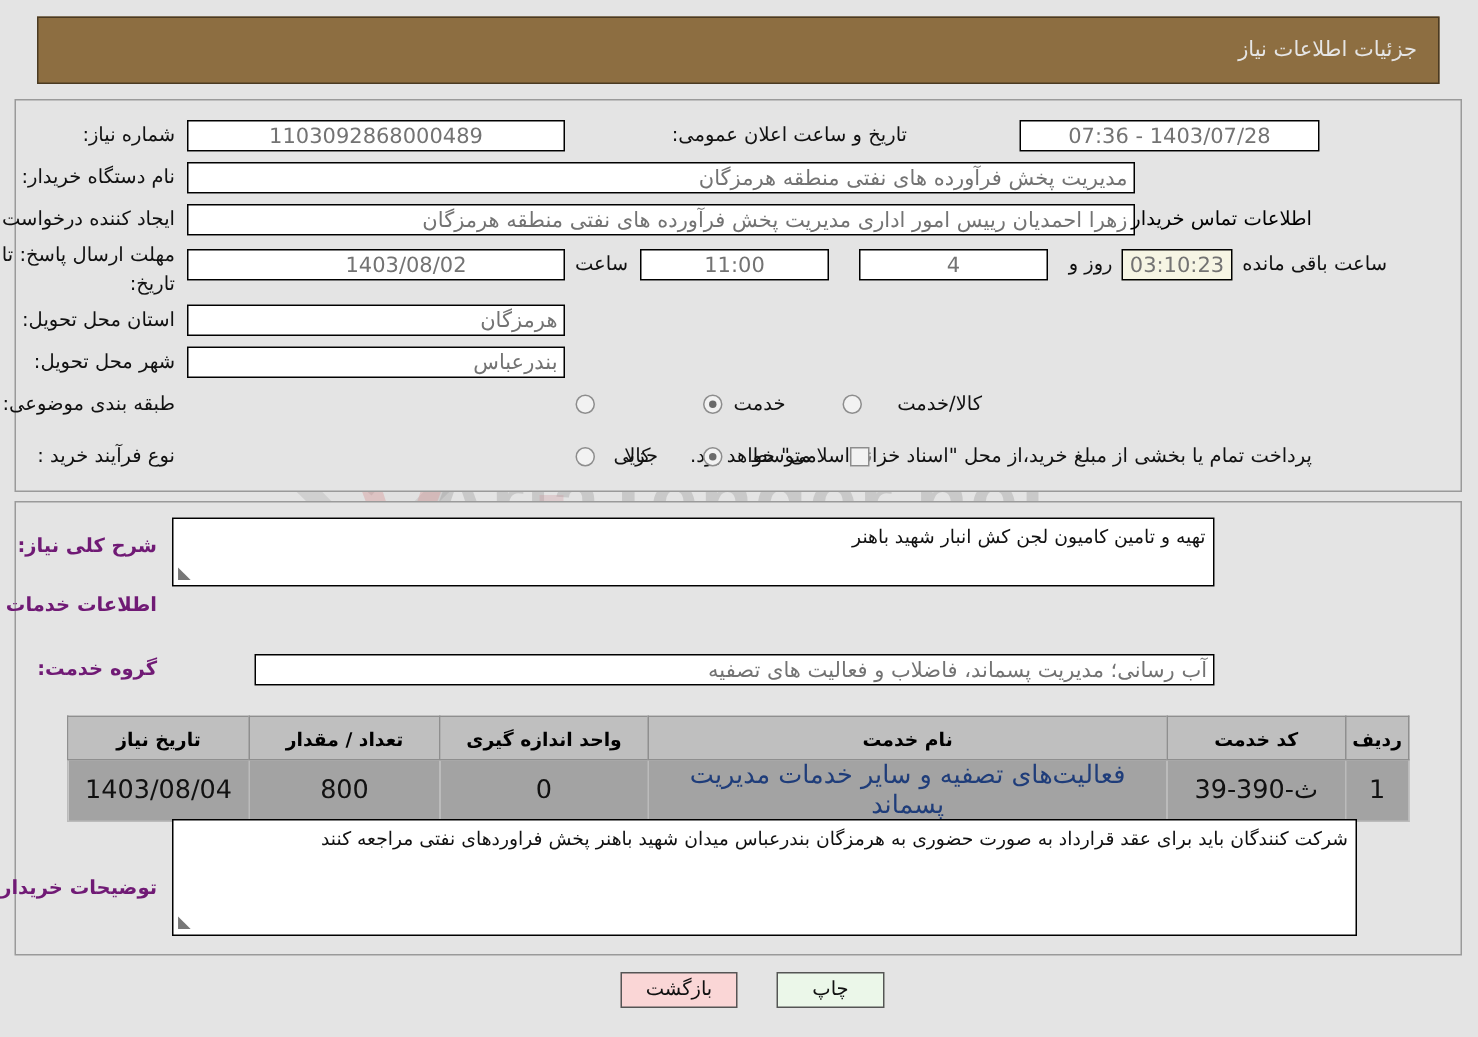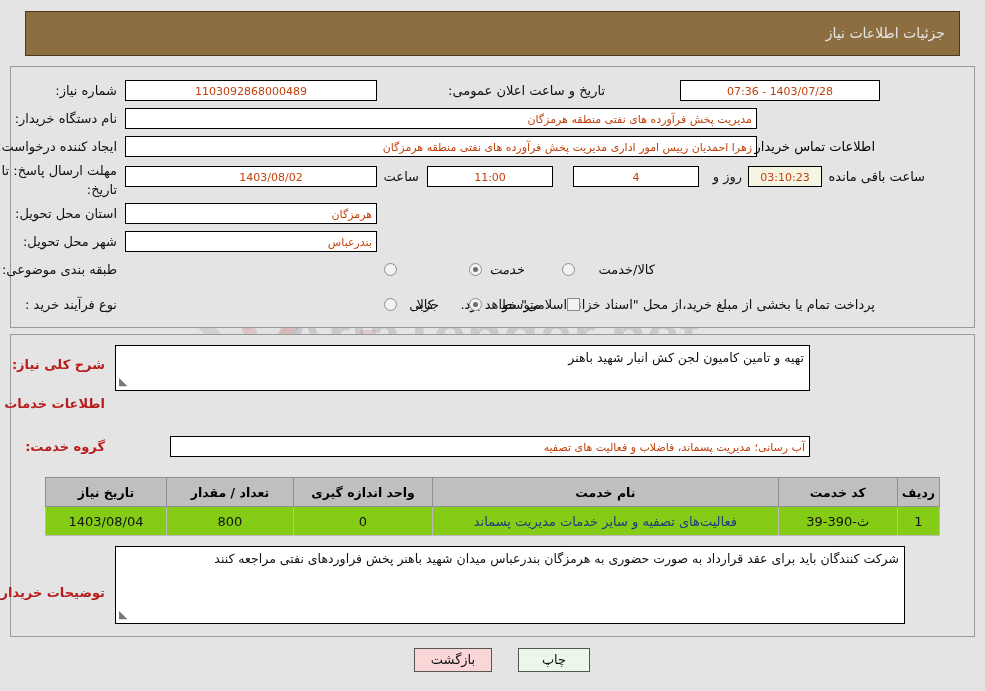--- a/index.html
+++ b/index.html
@@ -117,32 +117,32 @@
   .lab {
     position: absolute;
     font-size: 13px;
     color: #111;
     white-space: nowrap;
     z-index: 12;
   }
   .lab-b {
     position: absolute;
     font-size: 13px;
-    color: #b91c1c;
+    color: #701a75;
     font-weight: bold;
     white-space: nowrap;
     z-index: 12;
   }
   .fld {
     position: absolute;
     background: #ffffff;
     border: 1px solid #000;
     box-sizing: border-box;
-    font-size: 11px;
-    color: #c2410c;
+    font-size: 14px;
+    color: #737373;
     padding: 1px 4px 0 4px;
     height: 21px;
     line-height: 19px;
     overflow: hidden;
     white-space: nowrap;
     z-index: 12;
   }
   .fld.center { text-align: center; }
   .fld.right  { text-align: right; }
   .fld.cream  { background: #f6f5e4; }
@@ -220,27 +220,27 @@
   .tbl th {
     background: #bfbfbf;
     border: 1px solid #8f8f8f;
     color: #000;
     font-weight: bold;
     height: 28px;
     padding: 0 4px;
     font-size: 12.5px;
   }
   .tbl td {
-    background: #84cc16;
+    background: #a3a3a3;
     border: 1px solid #bbb;
     color: #111;
     height: 28px;
     padding: 0 4px;
     text-align: center;
-    font-size: 13px;
+    font-size: 17px;
   }
   .tbl td.svc-name { color: #1f3d7a; }
 
   
   .btn {
     position: absolute;
     height: 24px;
     border: 1px solid #555;
     box-sizing: border-box;
     font-size: 13px;
@@ -305,21 +305,21 @@
 
   <div class="lab" style="right:868px; top:234px;">شهر محل تحویل:</div>
   <div class="fld right" style="right:608px; top:231px; width:252px;">بندرعباس</div>
 
   <div class="lab" style="right:868px; top:262px;">طبقه بندی موضوعی:</div>
 
   <div class="radio" id="cat-r0" style="right:588px; top:263px;"></div>
   <div class="lab" style="right:551px; top:262px;margin-top:35px;">کالا</div>
 
   <div class="radio on" id="cat-r1" style="right:503px; top:263px;"></div>
-  <div class="lab" style="right:461px; top:262px;font-style:italic;">خدمت</div>
+  <div class="lab" style="right:461px; top:262px;">خدمت</div>
 
   <div class="radio" id="cat-r2" style="right:410px; top:263px;"></div>
   <div class="lab" style="right:330px; top:262px;">کالا/خدمت</div>
 
   <div class="lab" style="right:868px; top:297px;">نوع فرآیند خرید :</div>
 
   <div class="radio" id="prc-r0" style="right:588px; top:298px;"></div>
   <div class="lab" style="right:546px; top:297px;">جزیی</div>
 
   <div class="radio on" id="prc-r1" style="right:503px; top:298px;"></div>

